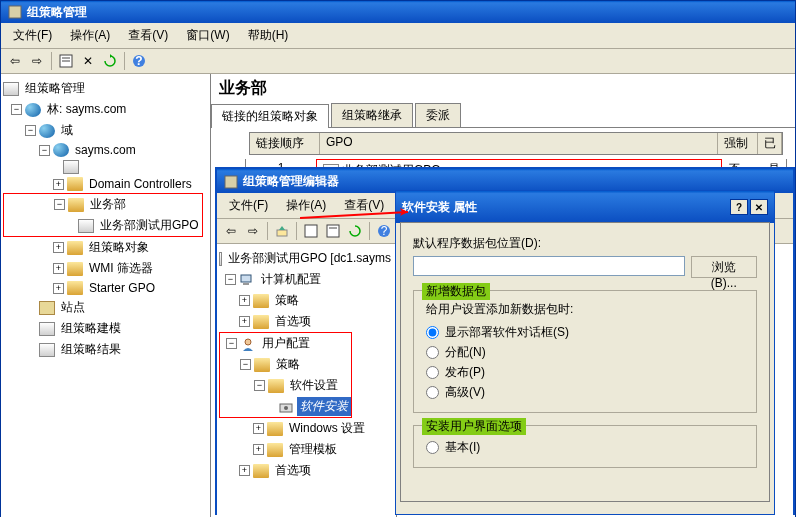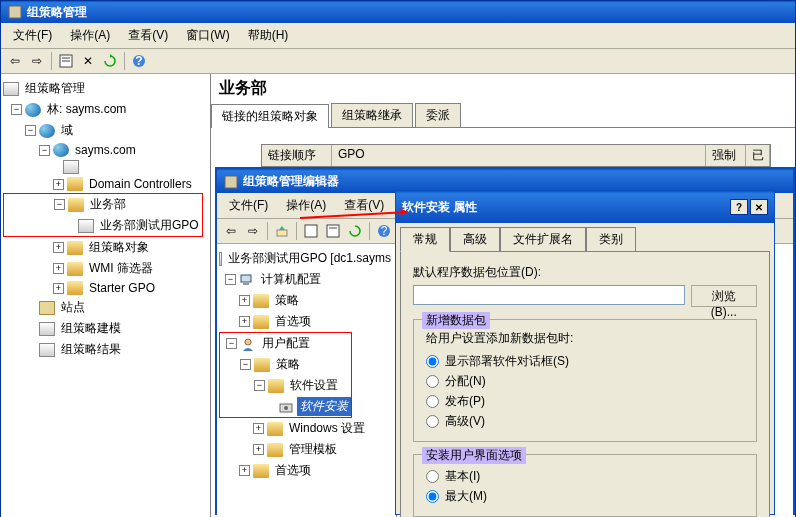--- a/index.html
+++ b/index.html
@@ -53,21 +53,21 @@
 #props .titlebar { height: 32px; justify-content: space-between; }
 .titlebtn { width: 18px; height: 16px; background: #ece9d8; border: 1px solid #003399; color: black; font-weight: bold; display: flex; align-items: center; justify-content: center; font-size: 10px; margin-left: 2px; }
 .dlg-tabs { display: flex; margin: 4px 4px 0; }
 .dlg-tab { padding: 3px 12px; border: 1px solid #808080; border-bottom: none; background: #ece9d8; margin-right: 0; }
 .dlg-tab.active { background: #ece9d8; border-bottom: 1px solid #ece9d8; position: relative; z-index: 2; }
 .dlg-body { margin: 0 4px 4px; border: 1px solid #808080; padding: 12px; position: relative; top: -1px; background: #ece9d8; height: 280px; }
 .field-label { margin-bottom: 4px; display: block; }
 .textinput { width: 280px; height: 20px; border: 1px solid #7f9db9; background: white; padding: 2px 4px; }
 .btn { padding: 2px 8px; border: 1px solid #aca899; background: #ece9d8; min-width: 60px; height: 22px; }
 .groupbox { border: 1px solid #aca899; padding: 10px 12px 8px; margin-top: 12px; position: relative; }
-.groupbox-title { position: absolute; top: -8px; left: 8px; background: #c4b5fd; padding: 0 4px; }
+.groupbox-title { position: absolute; top: -8px; left: 8px; background: #84cc16; padding: 0 4px; }
 .radio-row { display: flex; align-items: center; margin: 3px 0; }
 .radio-row input { margin-right: 6px; }
 
 .arrow-svg { position: absolute; pointer-events: none; z-index: 100; }
 </style>
 </head>
 <body>
 
 <div id="gpmc" class="window">
   <div class="titlebar">
@@ -194,21 +194,21 @@
         </div>
     </div>
     <div class="detail-pane">
       <div class="detail-header">业务部</div>
       <div class="tabs">
         <div class="tab active">链接的组策略对象</div>
         <div class="tab">组策略继承</div>
         <div class="tab">委派</div>
       </div>
       <div style="margin:4px 8px 0 34px;">
-        <div class="grid-header" style="margin:16px">
+        <div class="grid-header" style="margin:4px">
           <div class="col" style="width:70px">链接顺序</div>
           <div class="col" style="flex:1">GPO</div>
           <div class="col" style="width:40px">强制</div>
           <div class="col" style="width:24px">已</div>
         </div>
         <div class="grid-row" style="margin:0">
           <div class="col" style="width:70px;text-align:center">1</div>
           <div class="col red-box" style="flex:1;display:flex;align-items:center">
               <span class="tree-icon scroll-icon"></span>
               <span>业务部测试用GPO</span>
@@ -350,26 +350,20 @@
 </div>
 
 <div id="props" class="window">
   <div class="titlebar">
     <span style="font-weight:bold">软件安装 属性</span>
     <div style="display:flex">
       <div class="titlebtn">?</div>
       <div class="titlebtn">✕</div>
     </div>
   </div>
-  <div class="dlg-tabs">
-    <div class="dlg-tab active">常规</div>
-    <div class="dlg-tab">高级</div>
-    <div class="dlg-tab">文件扩展名</div>
-    <div class="dlg-tab">类别</div>
-  </div>
   <div class="dlg-body">
     <label class="field-label">默认程序数据包位置(D):</label>
     <div style="display:flex;gap:6px;align-items:flex-start">
       <input class="textinput" type="text" style="">
       <button class="btn">浏览(B)...</button>
     </div>
 
     <div class="groupbox">
       <span class="groupbox-title">新增数据包</span>
       <div style="margin-bottom:6px">给用户设置添加新数据包时:</div>
@@ -390,24 +384,20 @@
           <label>高级(V)</label>
         </div>
     </div>
 
     <div class="groupbox">
       <span class="groupbox-title">安装用户界面选项</span>
       <div class="radio-row">
           <input type="radio" name="uiopt" style="">
           <label>基本(I)</label>
         </div>
-      <div class="radio-row">
-          <input type="radio" name="uiopt" checked="" style="">
-          <label>最大(M)</label>
-        </div>
     </div>
   </div>
 </div>
 
 <svg class="arrow-svg" style="left:300px;top:208px" width="120" height="20">
   <line x1="0" y1="10" x2="108" y2="4" stroke="red" stroke-width="2"></line>
   <path d="M108 4 L100 0 L102 4 L100 8 Z" fill="red"></path>
 </svg>
 
 </body></html>

